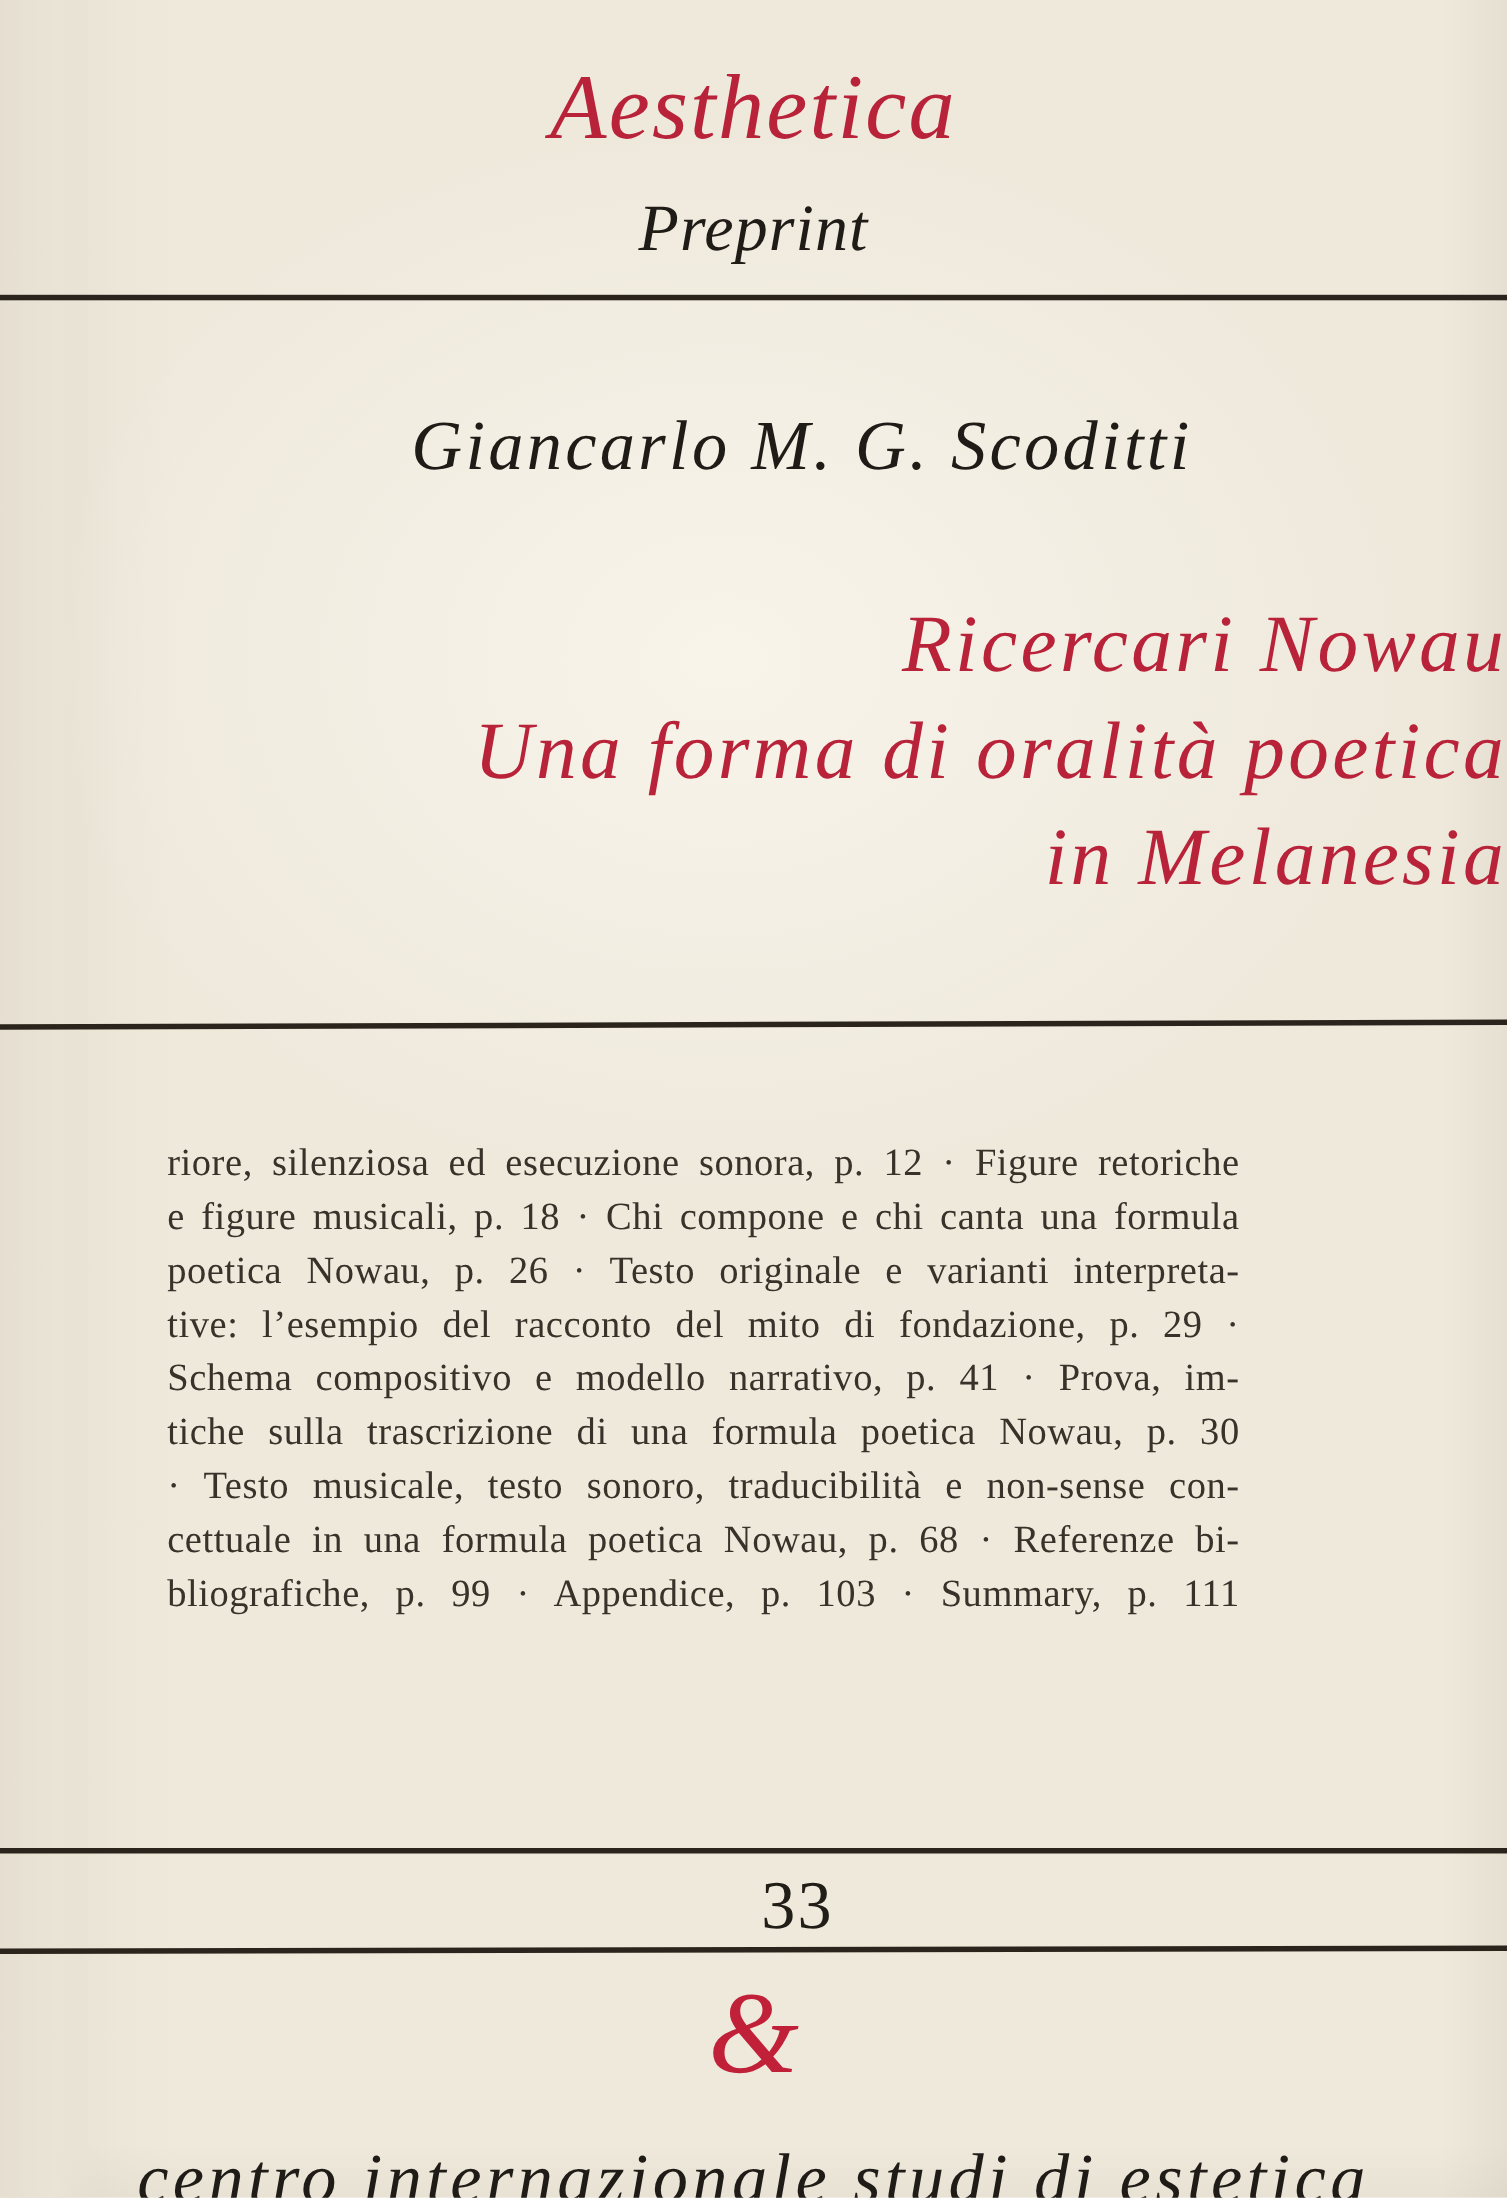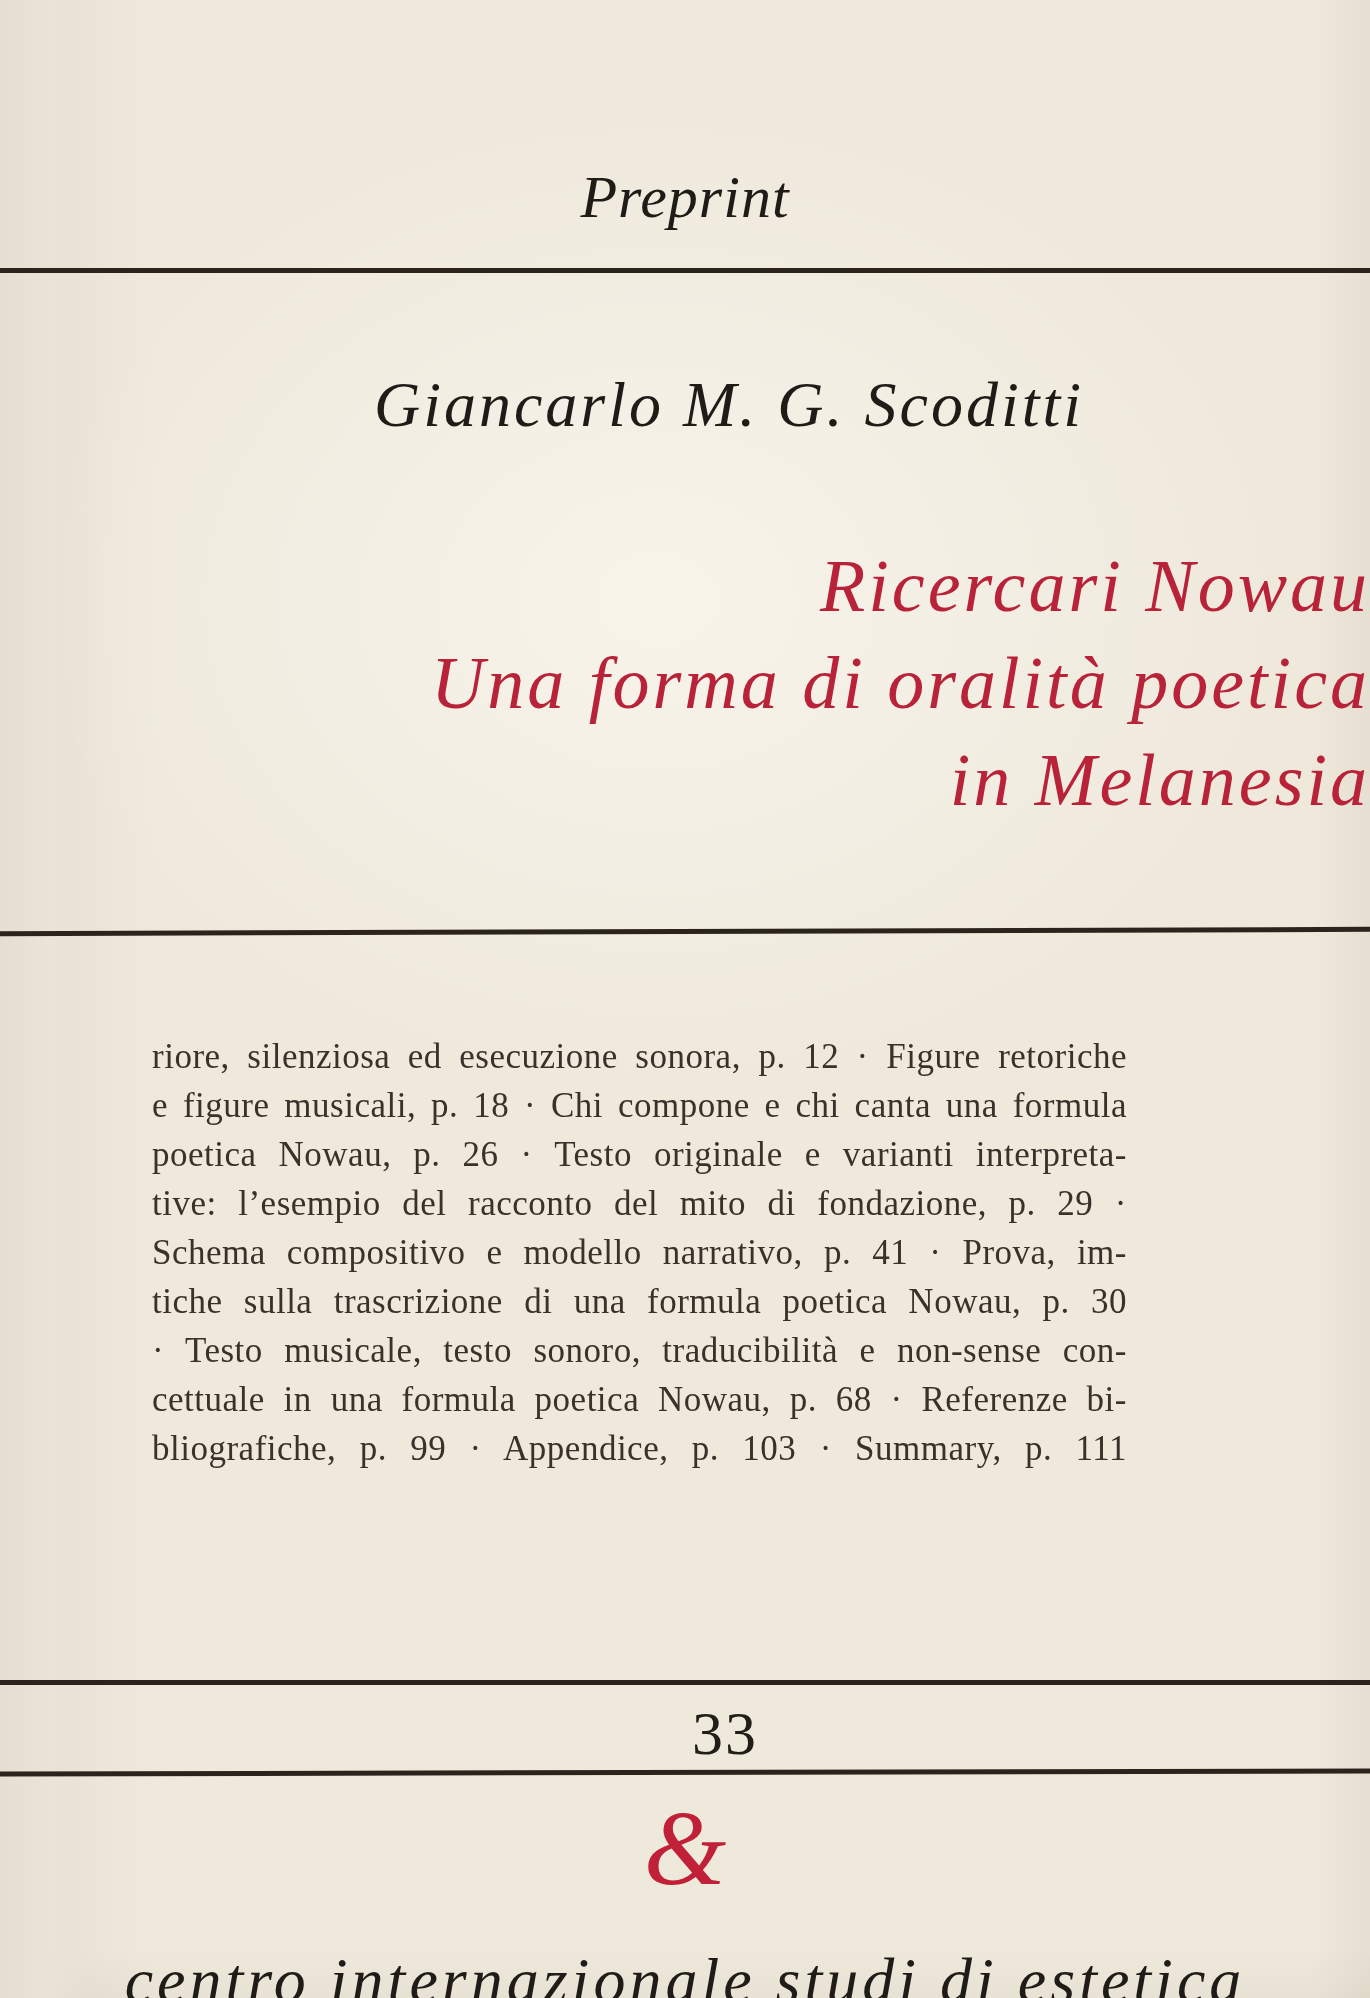--- a/index.html
+++ b/index.html
@@ -36,21 +36,21 @@
   .red { color: #b9233a; }
 
   .masthead-brand {
     top: 52px;
     font-style: italic;
     font-size: 84px;
     letter-spacing: 2px;
     line-height: 1.1;
   }
   .masthead-series {
-    top: 163px;
+    top: 173px;
     font-style: italic;
     font-size: 60px;
     color: #1f1b16;
     letter-spacing: 1px;
   }
   .author {
     top: 368px;
     font-style: italic;
     font-size: 64px;
     color: #1f1b16;
@@ -100,20 +100,21 @@
     letter-spacing: 4px;
   }
 </style>
 </head>
 <body>
 
 <div class="page">
 
   <div class="edge-left"></div>
 
+  <div class="centered masthead-brand red">Aesthetica</div>
 
   <div class="centered masthead-series">Preprint</div>
 
   <div class="rule rule-1"></div>
 
   <div class="centered author">Giancarlo M. G. Scoditti</div>
 
   <div class="centered book-title red">
       <div class="title-line">Ricercari Nowau</div>
       <div class="title-line">Una forma di oralità poetica</div>

